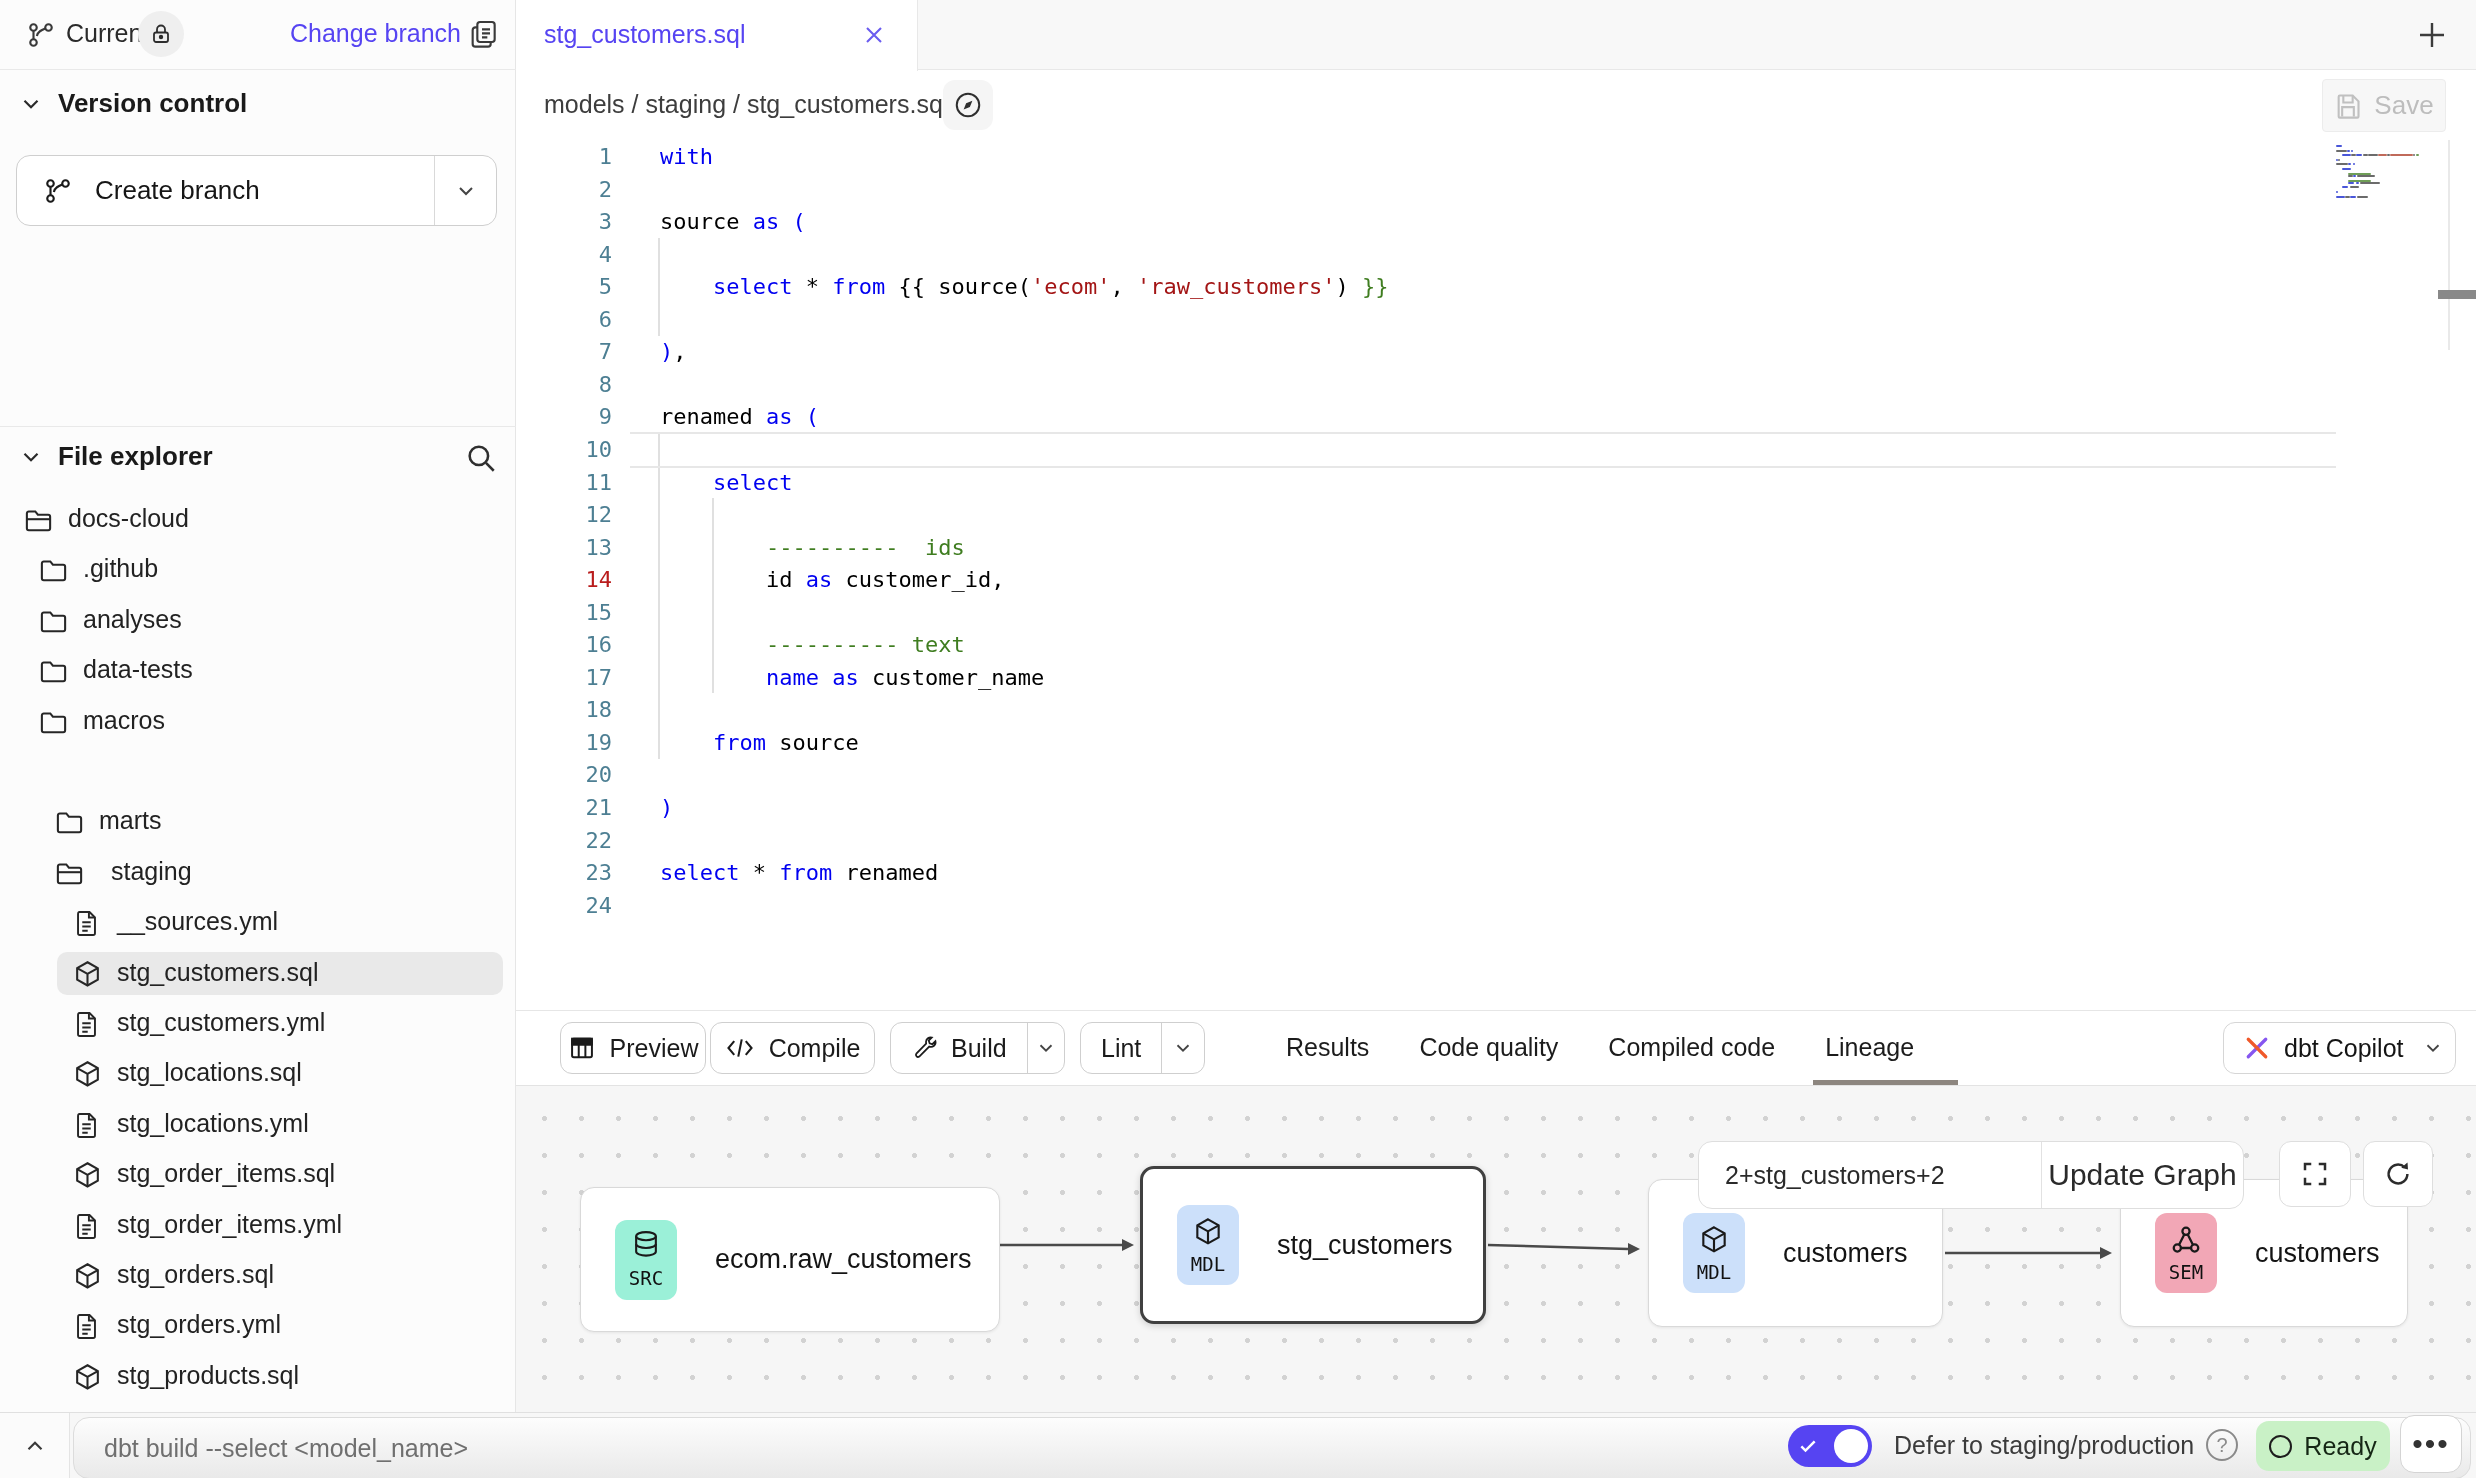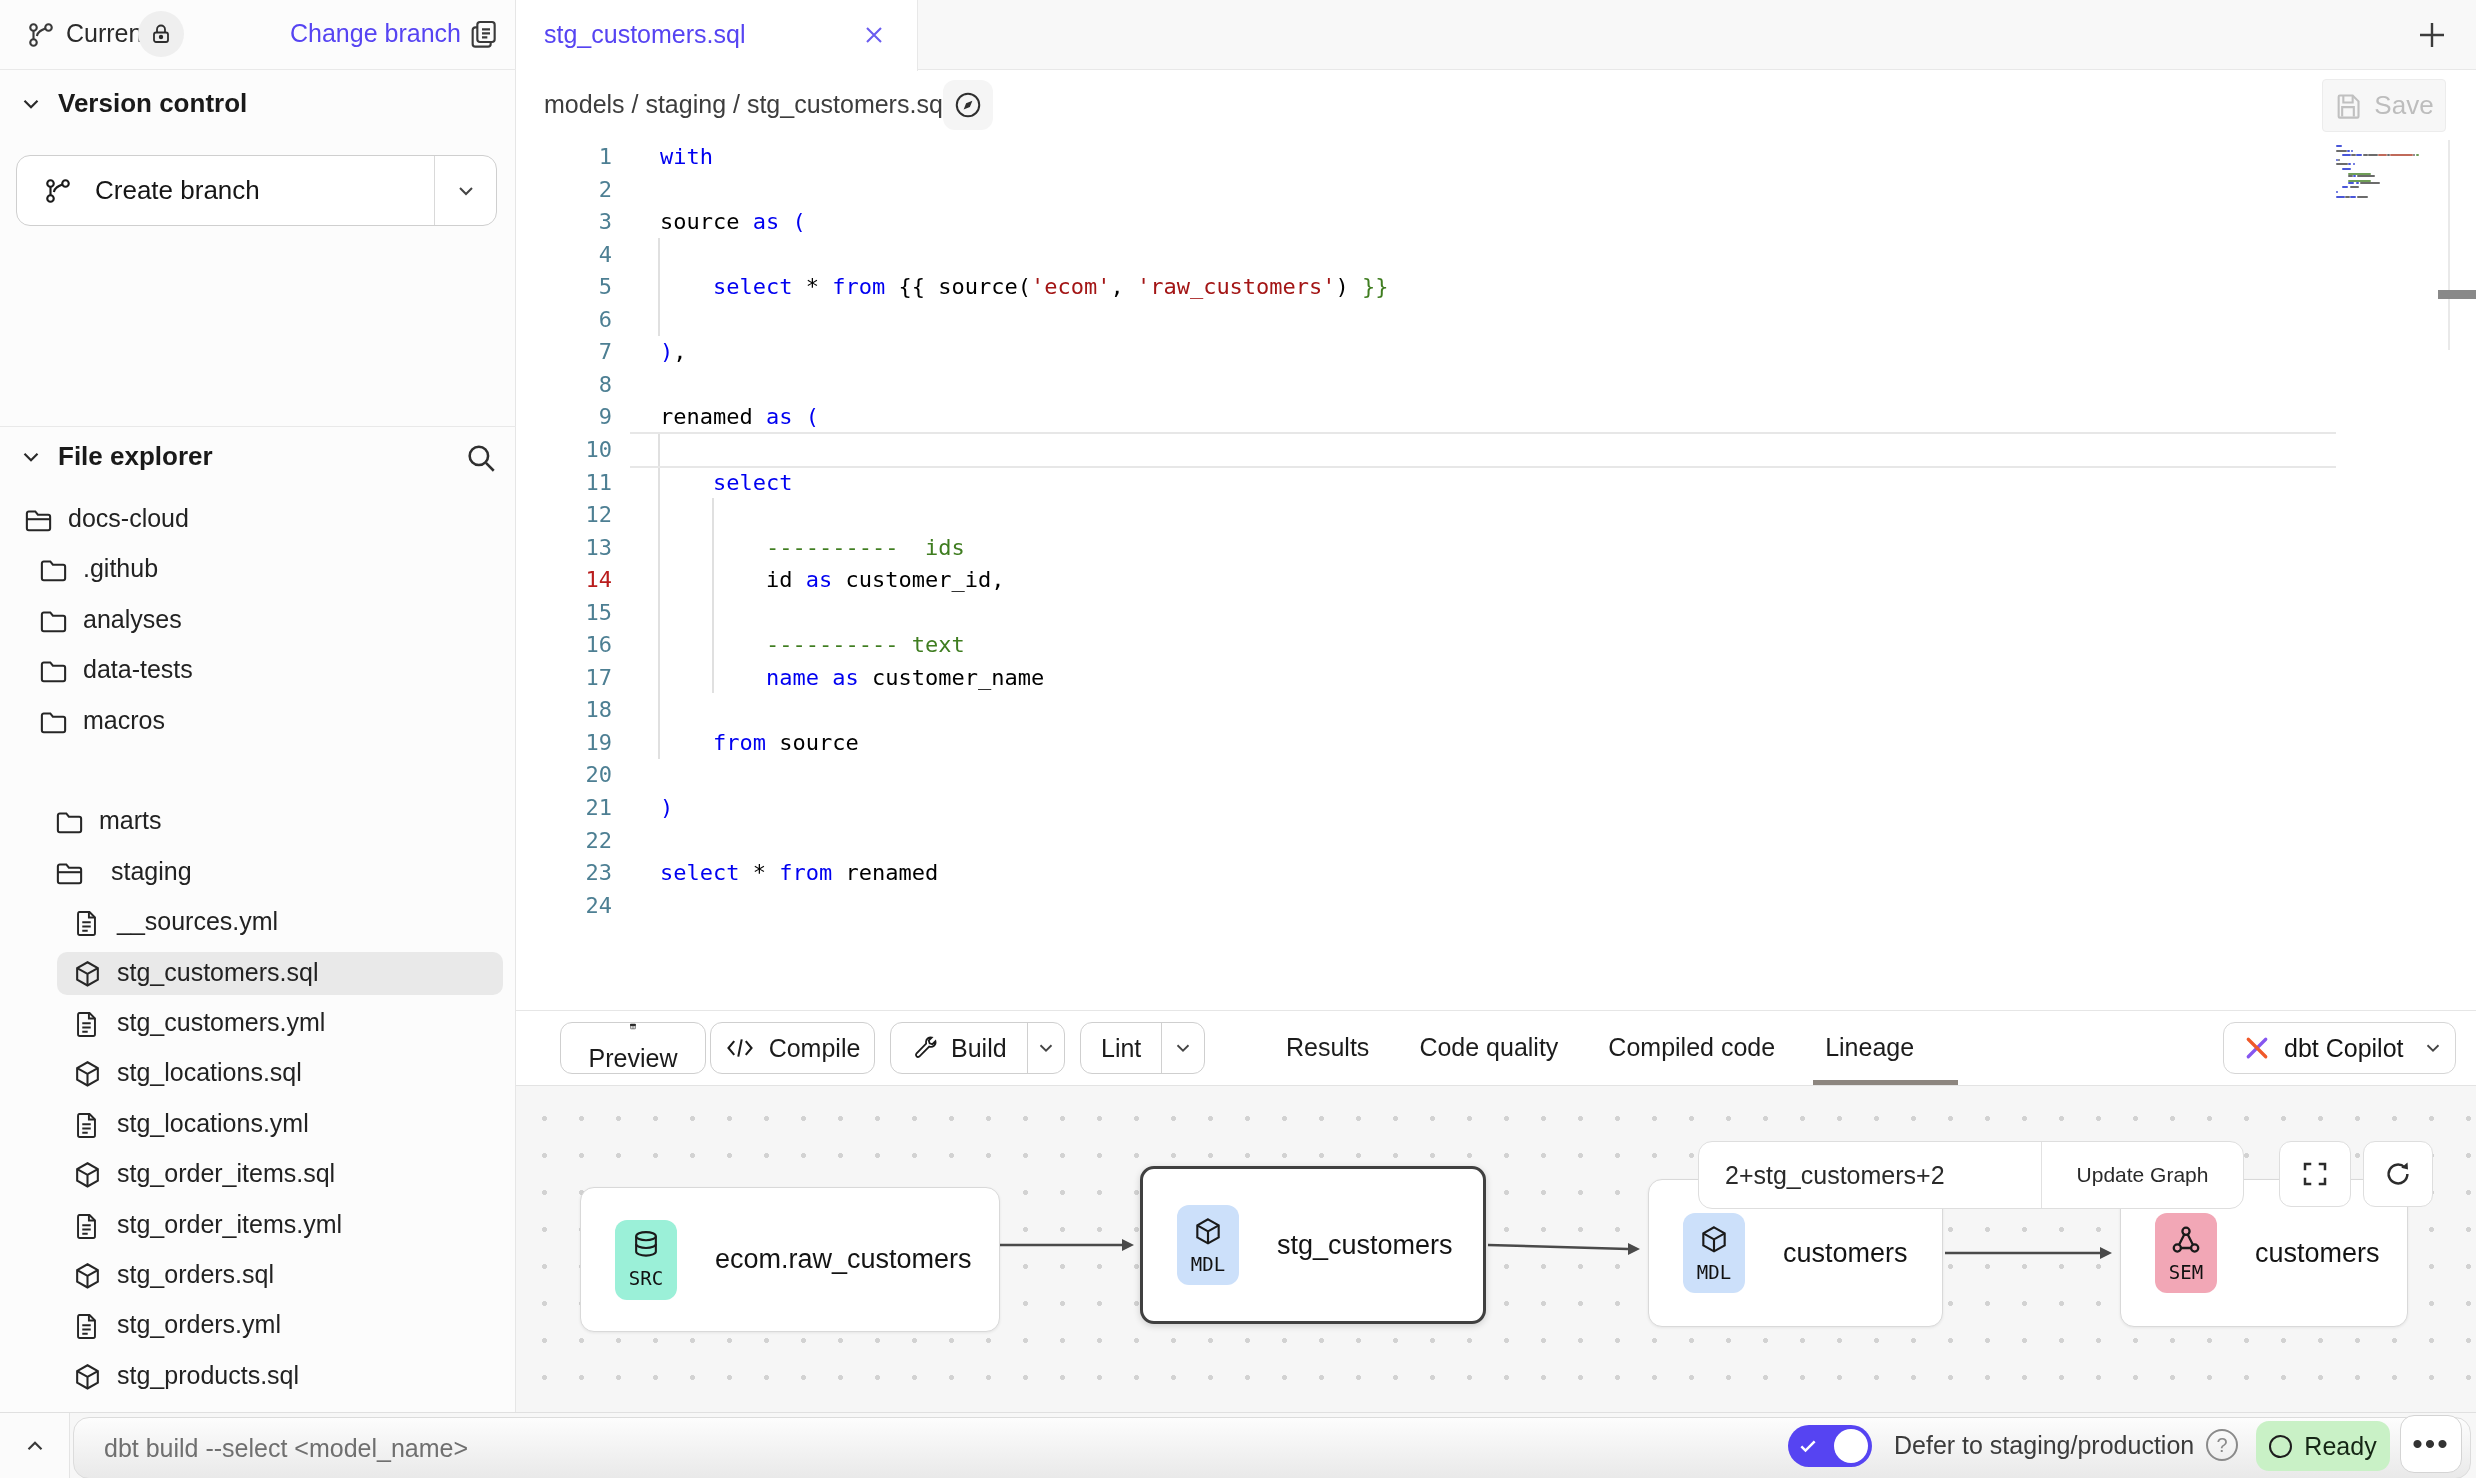--- a/index.html
+++ b/index.html
@@ -93,21 +93,21 @@
   .lnode.sel { border:3px solid #404040; box-shadow:0 2px 7px rgba(0,0,0,.16); }
   .lbadge { width:62px; height:80px; border-radius:12px; display:flex; flex-direction:column;
             align-items:center; justify-content:center; gap:5px; flex:0 0 auto; }
   .lbadge .bt { font-family:"DejaVu Sans Mono", monospace; font-size:19px; color:#111; }
   .lnode .ntitle { font-size:27px; color:#141414; white-space:nowrap; }
   #lin-search { position:absolute; left:1182px; top:55px; width:546px; height:68px; background:#fff;
                 border:1.5px solid #dedede; border-radius:14px; display:flex; z-index:5; }
   #lin-search .sel-input { width:342px; height:100%; display:flex; align-items:center; padding-left:26px;
                            font-size:25px; color:#2a2a2a; }
   #lin-search .upd { flex:1; border-left:1.5px solid #e2e2e2; display:flex; align-items:center;
-                     justify-content:center; font-size:21px; font-weight:500; color:#2a2a2a; cursor:pointer; }
+                     justify-content:center; font-size:30px; font-weight:500; color:#2a2a2a; cursor:pointer; }
   .sq-btn { position:absolute; top:55px; width:72px; height:66px; background:#fff; border:1.5px solid #dedede;
             border-radius:12px; display:flex; align-items:center; justify-content:center; cursor:pointer; z-index:5; }
 
   
   #bottombar { position:absolute; left:0; top:1412px; width:2476px; height:66px; background:#f7f7f7;
                border-top:1.5px solid #e0e0e0; z-index:20; }
   #bb-left { position:absolute; left:0; top:0; width:70px; height:66px; background:#fbfbfb;
              border-right:1.5px solid #e4e4e4; display:flex; align-items:center; justify-content:center; }
   #cmd-input { position:absolute; left:73px; top:4px; width:2398px; height:62px; border-radius:16px;
                background:linear-gradient(180deg,#fdfdfd 0%,#e9e9e9 100%); border:1.5px solid #dcdcdc;
@@ -480,21 +480,21 @@
         <div style="left: 0px; top: 50.6px; width: 9px; background: rgb(73, 86, 216);"></div>
         <div style="left: 9px; top: 50.6px; width: 4.5px; background: rgb(107, 107, 107);"></div>
         <div style="left: 13.5px; top: 50.6px; width: 6px; background: rgb(73, 86, 216);"></div>
         <div style="left: 21px; top: 50.6px; width: 10.5px; background: rgb(107, 107, 107);"></div>
       </div>
     <div id="mm-track"></div>
     <div id="scroll-thumb"></div>
   </div>
 
   <div id="toolbar">
-    <div class="btn" style="left:44px; width:146px;flex-direction:column;">
+    <div class="btn" style="left:44px; width:146px;">
       <svg width="28" height="28" viewBox="0 0 24 24" fill="none" stroke="#1b1b1b" stroke-width="1.7">
         <rect x="3.5" y="4" width="17" height="16" rx="1.5"></rect>
           <path d="M3.5 9h17M9.2 9v11M14.9 9v11"></path>
           <rect x="3.5" y="4" width="17" height="5" fill="#1b1b1b"></rect>
       </svg>
       <span>Preview</span>
     </div>
     <div class="btn" style="left:194px; width:165px;">
       <svg width="30" height="26" viewBox="0 0 26 22" fill="none" stroke="#1b1b1b" stroke-width="1.8">
         <path d="M8 5l-5 6 5 6M18 5l5 6-5 6M14.5 3.5l-3 15"></path>

